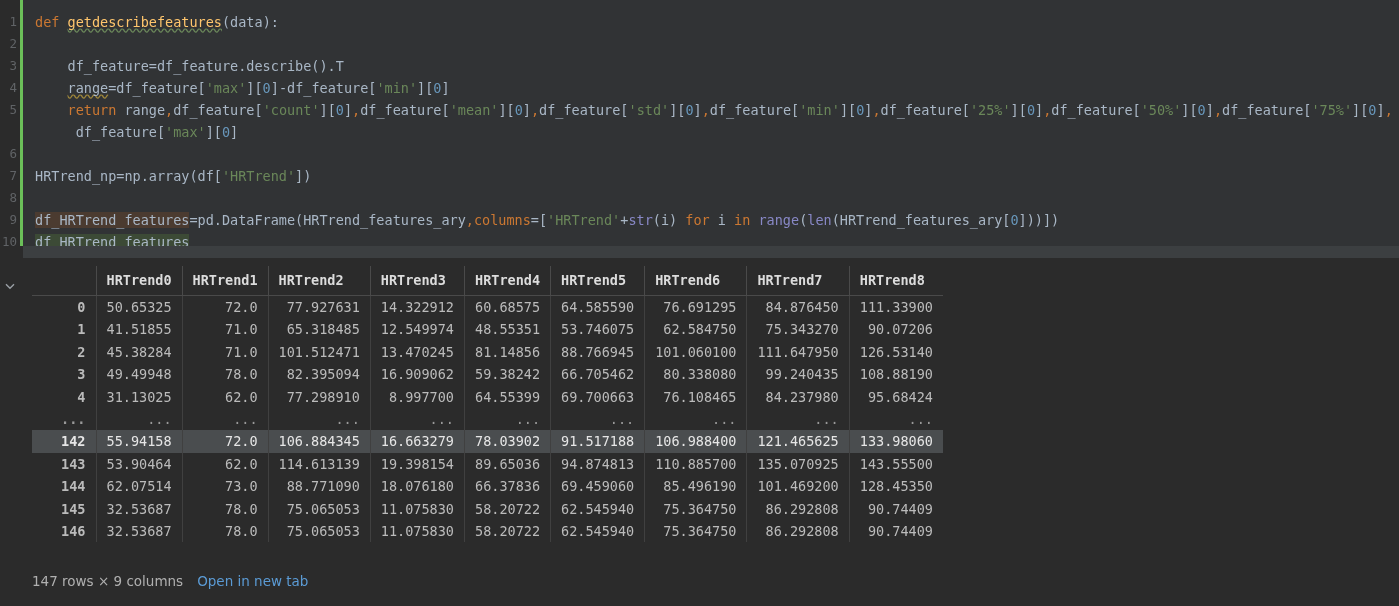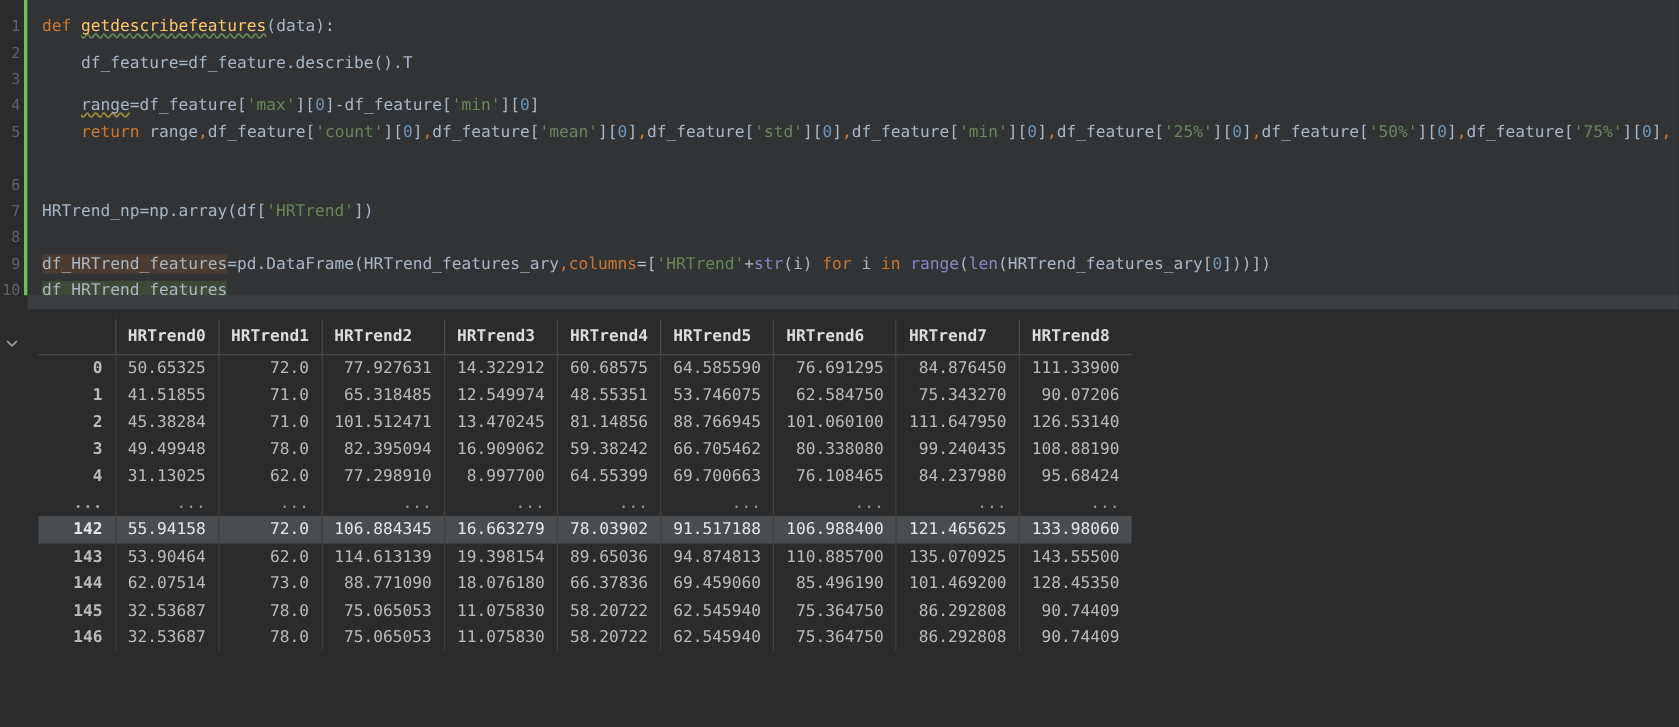--- a/index.html
+++ b/index.html
@@ -151,26 +151,27 @@
     <div class="ln" style="top:231px">10</div>
 
     <div class="fold" style="left:25px; top:17px;"></div>
     <div class="fold" style="left:25px; top:127px;"></div>
 
     <div class="code-area">
 
       <div class="codeline" style="top:11px"><span class="kw">def</span> <span class="fn wsq">getdescribefeatures</span><span class="par">(</span><span class="id">data</span><span class="par">):</span></div>
 
 
-      <div class="codeline" style="top:42px">    <span class="id">df_feature=df_feature.describe().T</span></div>
+      <div class="codeline" style="top:55px">    <span class="id">df_feature=df_feature.describe().T</span></div>
 
       <div class="codeline" style="top:77px">    <span class="id wsq2">range</span><span class="id">=df_feature[</span><span class="str">'max'</span><span class="id">][</span><span class="num">0</span><span class="id">]-df_feature[</span><span class="str">'min'</span><span class="id">][</span><span class="num">0</span><span class="id">]</span></div>
 
       <div class="codeline" style="top:99px">    <span class="kw">return</span> <span class="id">range</span><span class="comma">,</span><span class="id">df_feature[</span><span class="str">'count'</span><span class="id">][</span><span class="num">0</span><span class="id">]</span><span class="comma">,</span><span class="id">df_feature[</span><span class="str">'mean'</span><span class="id">][</span><span class="num">0</span><span class="id">]</span><span class="comma">,</span><span class="id">df_feature[</span><span class="str">'std'</span><span class="id">][</span><span class="num">0</span><span class="id">]</span><span class="comma">,</span><span class="id">df_feature[</span><span class="str">'min'</span><span class="id">][</span><span class="num">0</span><span class="id">]</span><span class="comma">,</span><span class="id">df_feature[</span><span class="str">'25%'</span><span class="id">][</span><span class="num">0</span><span class="id">]</span><span class="comma">,</span><span class="id">df_feature[</span><span class="str">'50%'</span><span class="id">][</span><span class="num">0</span><span class="id">]</span><span class="comma">,</span><span class="id">df_feature[</span><span class="str">'75%'</span><span class="id">][</span><span class="num">0</span><span class="id">]</span><span class="comma">,</span></div>
 
+      <div class="codeline" style="top:121px">     <span class="id">df_feature[</span><span class="str">'max'</span><span class="id">][</span><span class="num">0</span><span class="id">]</span></div>
 
       <div class="codeline" style="top:165px"><span class="id">HRTrend_np=np.array(df[</span><span class="str">'HRTrend'</span><span class="id">])</span></div>
 
 
       <div class="codeline" style="top:209px"><span class="id hl-write">df_HRTrend_features</span><span class="id">=pd.DataFrame(HRTrend_features_ary</span><span class="comma">,</span><span class="kwarg">columns</span><span class="id">=[</span><span class="str">'HRTrend'</span><span class="id">+</span><span class="bif">str</span><span class="id">(i) </span><span class="kw">for</span><span class="id"> i </span><span class="kw">in</span> <span class="bif">range</span><span class="id">(</span><span class="bif">len</span><span class="id">(HRTrend_features_ary[</span><span class="num">0</span><span class="id">]))])</span></div>
 
       <div class="codeline" style="top:231px"><span class="id hl-read">df_HRTrend_features</span></div>
     </div>
   </div>
 
@@ -329,14 +330,17 @@
         </tbody>
     </table>
   </div>
 
   <div class="collapse-ico">
     <svg width="16" height="16" viewBox="0 0 16 16" aria-hidden="true">
       <path d="M4 6.2 L8 10.2 L12 6.2" fill="none" stroke="#9aa0a6" stroke-width="1.4"></path>
     </svg>
   </div>
 
+  <div class="footer">
+    <span>147 rows × 9 columns</span><span class="link">Open in new tab</span>
+  </div>
 
 </div>
 
 </body></html>

